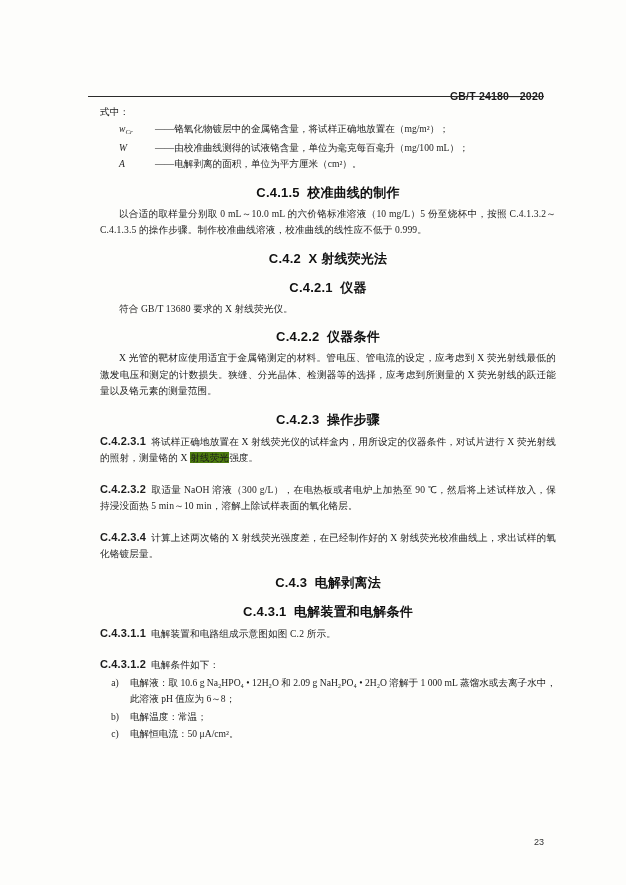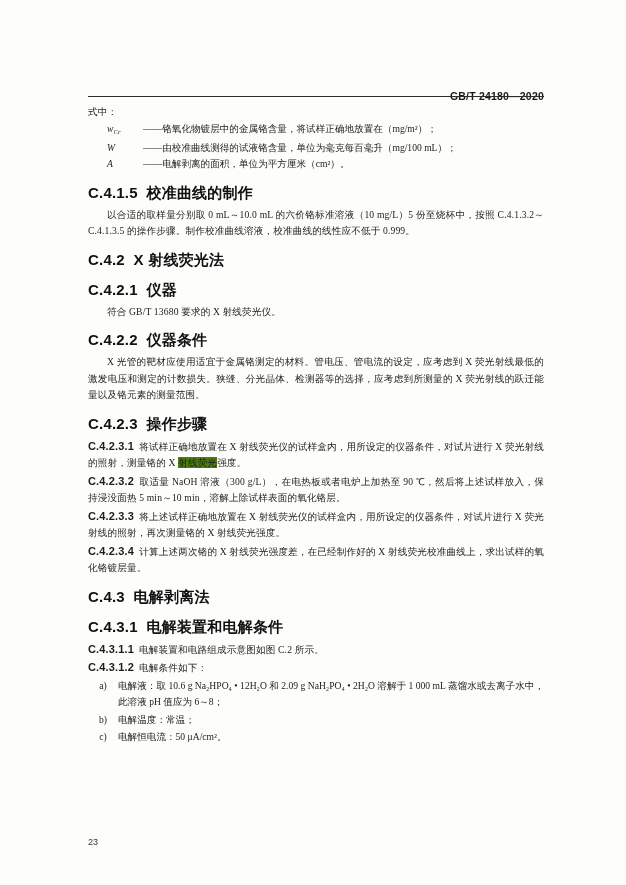--- a/index.html
+++ b/index.html
@@ -40,47 +40,48 @@
   .std-no {
     font-family: "Liberation Sans", sans-serif;
     font-weight: bold;
     font-size: 10.5px;
     color: #1a1a1a;
     letter-spacing: 0.2px;
   }
   .content {
     position: absolute;
     top: 104px;
-    left: 88px;
+    left: 100px;
     width: 456px;
     color: #1c1c1c;
   }
   .h-clause {
     font-family: "Liberation Sans", sans-serif;
     font-weight: bold;
-    font-size: 15px;
+    font-size: 13px;
     color: #111;
     margin-top: 11px;
     margin-bottom: 4px;
     letter-spacing: 0.2px;
+    text-align: center;
   }
   .h-clause.tight {
   }
   .para {
     font-size: 9.6px;
     line-height: 16.5px;
     text-align: justify;
     margin: 0 0 0 0;
     letter-spacing: 0.15px;
   }
   .para.indent {
     text-indent: 19px;
   }
   .para + .para {
-    margin-top: 1px;
+    margin-top: 14px;
   }
   .deflist {
     font-size: 9.6px;
     line-height: 16.5px;
     margin-left: 19px;
   }
   .defrow {
     display: flex;
     align-items: baseline;
     white-space: nowrap;
@@ -120,20 +121,21 @@
   .runhead {
     font-family: "Liberation Sans", sans-serif;
     font-weight: bold;
     font-size: 11px;
   }
   .footer {
     position: absolute;
     bottom: 38px;
     left: 88px;
     right: 82px;
+    text-align: right;
     font-family: "Liberation Sans", sans-serif;
     font-size: 9px;
     color: #333;
   }
 </style>
 </head>
 <body>
 
 <div class="page">
 
@@ -174,23 +176,20 @@
 
     <div class="h-clause"><span>C.4.2.3</span>&nbsp;&nbsp;<span>操作步骤</span></div>
 
     <div class="para">
       <span class="runhead">C.4.2.3.1</span>&nbsp;&nbsp;<span>将试样正确地放置在 X 射线荧光仪的试样盒内，用所设定的仪器条件，对试片进行 X 荧光射线的照射，测量铬的 X </span><span class="hl">射线荧光</span><span>强度。</span>
     </div>
     <div class="para">
       <span class="runhead">C.4.2.3.2</span>&nbsp;&nbsp;<span>取适量 NaOH 溶液（300 g/L），在电热板或者电炉上加热至 90 ℃，然后将上述试样放入，保持浸没面热 5 min～10 min，溶解上除试样表面的氧化铬层。</span>
     </div>
     <div class="para">
-      <span class="runhead">C.4.2.3.3</span>&nbsp;&nbsp;<span>将上述试样正确地放置在 X 射线荧光仪的试样盒内，用所设定的仪器条件，对试片进行 X 荧光射线的照射，再次测量铬的 X 射线荧光强度。</span>
-    </div>
-    <div class="para">
       <span class="runhead">C.4.2.3.4</span>&nbsp;&nbsp;<span>计算上述两次铬的 X 射线荧光强度差，在已经制作好的 X 射线荧光校准曲线上，求出试样的氧化铬镀层量。</span>
     </div>
 
 
     <div class="h-clause"><span>C.4.3</span>&nbsp;&nbsp;<span>电解剥离法</span></div>
 
     <div class="h-clause tight"><span>C.4.3.1</span>&nbsp;&nbsp;<span>电解装置和电解条件</span></div>
 
     <div class="para">
       <span class="runhead">C.4.3.1.1</span>&nbsp;&nbsp;<span>电解装置和电路组成示意图如图 C.2 所示。</span>

